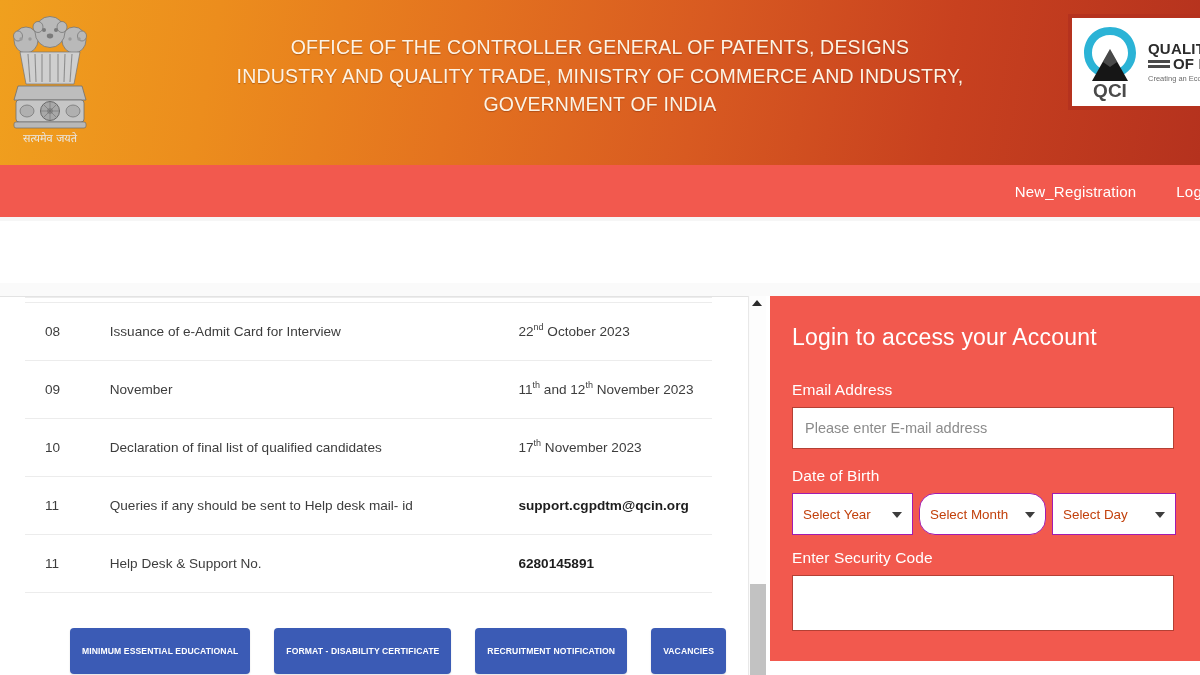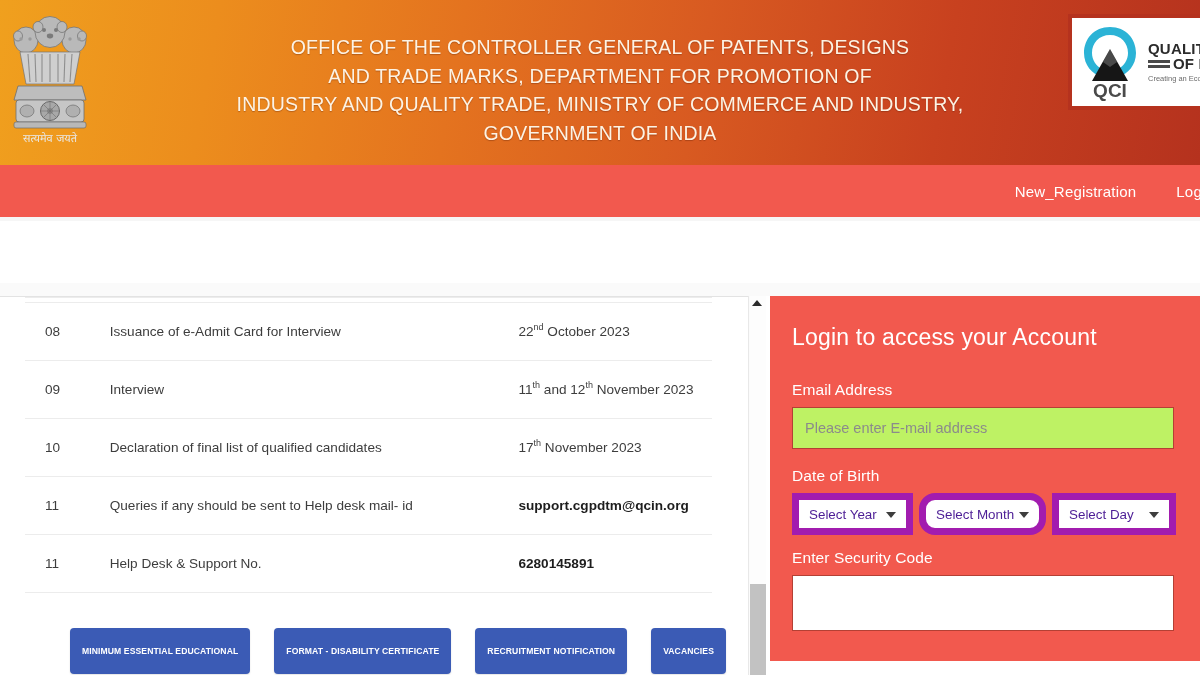--- a/index.html
+++ b/index.html
@@ -160,38 +160,38 @@
   }
   .login-title {
     color:#ffffff; font-size:23px; font-weight:400;
     margin-bottom: 30px; letter-spacing:.2px;
   }
   .field-label {
     color:#ffffff; font-size:15.5px; margin-bottom: 8px; letter-spacing:.1px;
   }
   .text-input {
     width:382px; height:42px;
-    background:#bef264;
+    background:#ffffff;
     border:1px solid #b44034;
     padding: 0 12px;
     font-size:14.5px; color:#7a7a7a;
     font-family:"Liberation Sans", sans-serif;
     outline:none;
     display:block;
   }
   .text-input::placeholder { color:#8b8b8b; }
   .dob-row { display:flex; gap: 6px; margin-top: 2px; }
   .sel {
     position:relative;
     background:#ffffff;
-    border:7px solid #a21caf;
+    border:1px solid #a21caf;
     height:42px;
     display:flex; align-items:center;
     padding: 0 10px;
-    font-size:13.4px; color:#4c1d95;
+    font-size:13.4px; color:#c2410c;
     cursor:pointer;
   }
   .sel-year  { width: 121px; }
   .sel-month { width: 127px; border-radius: 16px; }
   .sel-day   { width: 124px; }
   .sel .caret {
     position:absolute; right:10px; top:50%; margin-top:-2px;
     width:0;height:0;
     border-left:5px solid transparent; border-right:5px solid transparent;
     border-top:6px solid #3d3d3d;
@@ -269,21 +269,20 @@
         <ellipse cx="19" cy="103" rx="7" ry="6" fill="#b0b0b0" stroke="#6f6f6f" stroke-width="0.7"></ellipse>
         <ellipse cx="65" cy="103" rx="7" ry="6" fill="#b0b0b0" stroke="#6f6f6f" stroke-width="0.7"></ellipse>
         <rect x="6" y="114" width="72" height="6" rx="2" fill="#b8b8b8" stroke="#6f6f6f" stroke-width="0.7"></rect>
 
         <text x="42" y="134" font-family="DejaVu Sans, sans-serif" font-size="11" fill="#e9e9e9" text-anchor="middle">सत्यमेव जयते</text>
       </svg>
     </div>
 
     <div class="header-title">
       <div>OFFICE OF THE CONTROLLER GENERAL OF PATENTS, DESIGNS</div>
-      <div>AND TRADE MARKS, DEPARTMENT FOR PROMOTION OF</div>
       <div>INDUSTRY AND QUALITY TRADE, MINISTRY OF COMMERCE AND INDUSTRY,</div>
       <div>GOVERNMENT OF INDIA</div>
     </div>
 
     <div class="qci">
       <div class="qci-mark">
         <svg width="64" height="78" viewBox="0 0 64 78" xmlns="http://www.w3.org/2000/svg">
           <path d="M32 4 C16 4 6 16 6 30 C6 42 14 51 24 54 L24 46 C18 43 14 37 14 30 C14 20 21 12 32 12 C43 12 50 20 50 30 C50 37 46 43 40 46 L40 54 C50 51 58 42 58 30 C58 16 48 4 32 4 Z" fill="#2bb3d6"></path>
           <path d="M32 26 L50 58 L14 58 Z" fill="#161616"></path>
           <path d="M32 26 L39 39 L32 44 L25 39 Z" fill="#ffffff" opacity="0.22"></path>
@@ -324,21 +323,21 @@
       </tr>
 
       <tr>
         <td class="c-sl">08</td>
         <td class="c-desc">Issuance of e-Admit Card for Interview</td>
         <td class="c-date"><span>22</span><sup>nd</sup><span> October 2023</span></td>
       </tr>
 
       <tr>
         <td class="c-sl">09</td>
-        <td class="c-desc">Interview</td>
+        <td class="c-desc">November</td>
         <td class="c-date"><span>11</span><sup>th</sup><span> and 12</span><sup>th</sup><span> November 2023</span></td>
       </tr>
 
       <tr>
         <td class="c-sl">10</td>
         <td class="c-desc">Declaration of final list of qualified candidates</td>
         <td class="c-date"><span>17</span><sup>th</sup><span> November 2023</span></td>
       </tr>
 
       <tr>

